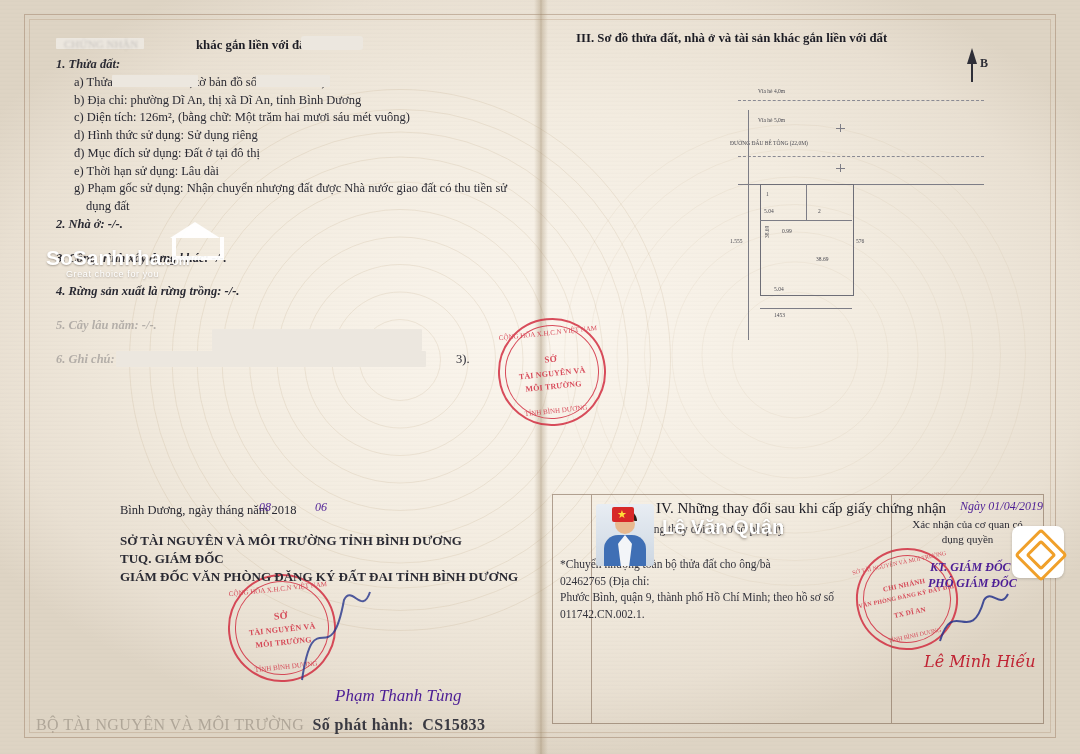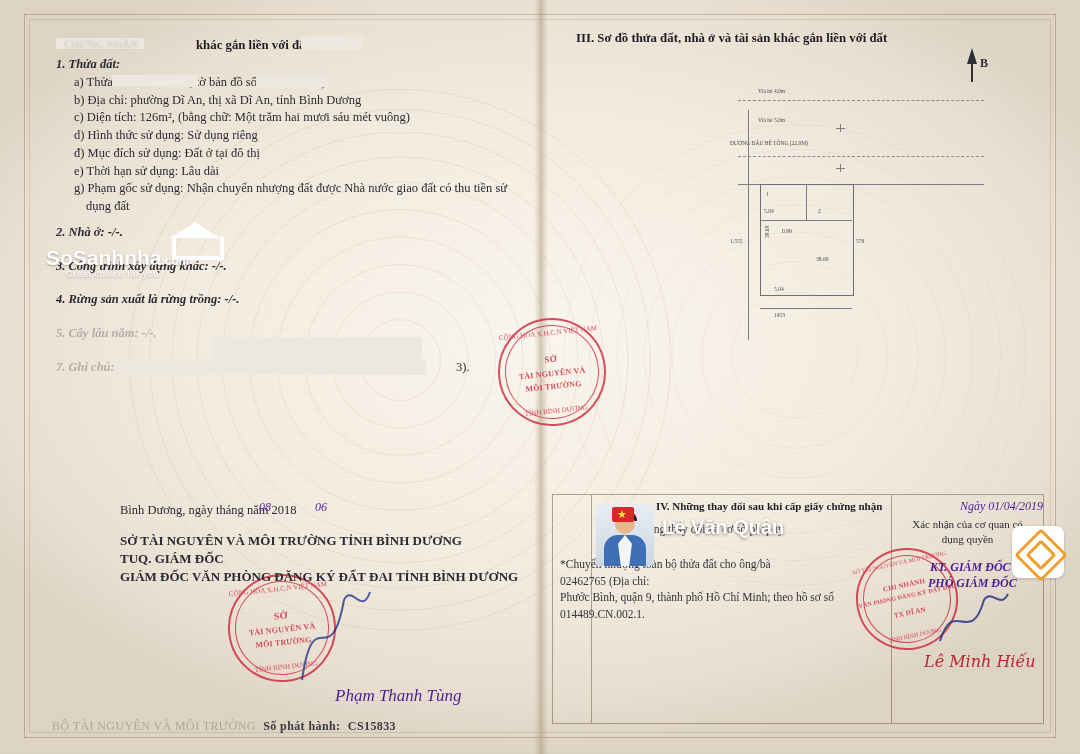--- a/index.html
+++ b/index.html
@@ -246,23 +246,23 @@
     position: absolute;
     font-family: "DejaVu Serif", serif;
     font-style: italic;
     color: #2d3d8e;
   }
   .hw-blue { color: #4c1d95; font-family: Liberation Serif, serif; }
   .hw-red { color: #c02434; }
 
   .serial {
     position: absolute;
-    left: 52px;
+    left: 36px;
     bottom: 20px;
-    font-size: 12px;
+    font-size: 16px;
     font-weight: bold;
     color: #3a3a42;
     letter-spacing: 0.4px;
   }
   .serial .ghost {
     color: rgba(120,110,100,0.45);
     font-weight: normal;
   }
 
   
@@ -277,22 +277,22 @@
   .sec4 .vline {
     position: absolute;
     top: 0; bottom: 0;
     width: 1px;
     background: rgba(120,95,75,0.55);
   }
   .sec4-title {
     position: absolute;
     left: 656px;
     top: 500px;
-    font-weight: bold;
-    font-size: 11px;
+    font-weight: normal;
+    font-size: 15px;
     color: #1d1d25;
   }
   .sec4-sub {
     position: absolute;
     left: 622px;
     top: 523px;
     font-size: 11.5px;
     color: #3a3a44;
   }
   .sec4-right-title {
@@ -512,26 +512,26 @@
       <span class="redact" style="position:absolute;left:56px;top:1px;width:86px;height:12px;"></span>
       <span class="redact" style="position:absolute;left:200px;top:1px;width:74px;height:12px;"></span>
     </div>
     <div class="ind1">b) Địa chỉ:  phường Dĩ An, thị xã Dĩ An, tỉnh Bình Dương</div>
     <div class="ind1">c) Diện tích:       126m², (bằng chữ: Một trăm hai mươi sáu mét vuông)</div>
     <div class="ind1">d) Hình thức sử dụng:    Sử dụng riêng</div>
     <div class="ind1">đ) Mục đích sử dụng:  Đất ở tại đô thị</div>
     <div class="ind1">e) Thời hạn sử dụng:  Lâu dài</div>
     <div class="ind1">g) Phạm gốc sử dụng: Nhận chuyển nhượng đất được Nhà nước giao đất có thu tiền sử</div>
     <div class="ind2">dụng đất</div>
-    <div class="b it" style="margin-top:8px;">2. Nhà ở:  -/-.</div>
+    <div class="b it" style="margin-top:0;">2. Nhà ở:  -/-.</div>
     <div class="b it">3. Công trình xây dựng khác: -/-.</div>
     <div class="b it">4. Rừng sản xuất là rừng trồng: -/-.</div>
     <div class="b it blurline">5. Cây lâu năm:  -/-.</div>
     <div class="b it blurline" style="position:relative;">
-      <span>7. Ghi chú:</span>
+      <span>6. Ghi chú:</span>
       <span class="redact" style="position:absolute;left:156px;top:-22px;width:210px;height:22px;"></span>
       <span class="redact" style="position:absolute;left:60px;top:0px;width:310px;height:16px;"></span>
       <span style="position:absolute;left:400px;top:0;font-style:normal;font-weight:normal;color:#2a2a33;filter:none;">3).</span>
     </div>
   </div>
 
   <div class="wm-logo">
     <div class="house">
       <div class="roof"></div>
       <div class="body"></div>
@@ -627,21 +627,21 @@
     <div class="vline" style="left:38px;"></div>
     <div class="vline" style="left:338px;"></div>
   </div>
   <div class="sec4-title">IV. Những thay đổi sau khi cấp giấy chứng nhận</div>
   <div class="sec4-sub">Nội dung thay đổi và cơ sở pháp lý</div>
   <div class="sec4-right-title">Xác nhận của cơ quan có dụng quyền</div>
   <div class="sec4-body">
     <div>*Chuyển nhượng toàn bộ thửa đất cho ông/bà</div>
     <div>02462765                                    (Địa chỉ:</div>
     <div>Phước Bình, quận 9, thành phố Hồ Chí Minh; theo hồ sơ số</div>
-    <div>014489.CN.002.1.</div>
+    <div>011742.CN.002.1.</div>
   </div>
   <div class="handwrite hw-blue" style="left:930px;top:560px;font-size:12px;font-weight:bold;">KT. GIÁM ĐỐC</div>
   <div class="handwrite hw-blue" style="left:928px;top:576px;font-size:12px;font-weight:bold;">PHÓ GIÁM ĐỐC</div>
   <div class="handwrite hw-red" style="left:924px;top:652px;font-size:16px;">Lê Minh Hiếu</div>
   <div class="handwrite hw-blue" style="left:960px;top:499px;font-size:12px;">Ngày 01/04/2019</div>
 
   <svg style="position:absolute;left:930px;top:586px;width:90px;height:70px;">
     <path d="M10 55 C 24 10, 40 62, 54 14 C 62 2, 70 24, 78 8" stroke="#26348c" stroke-width="2" fill="none" opacity="0.85"></path>
   </svg>
   <svg style="position:absolute;left:296px;top:580px;width:80px;height:110px;">

